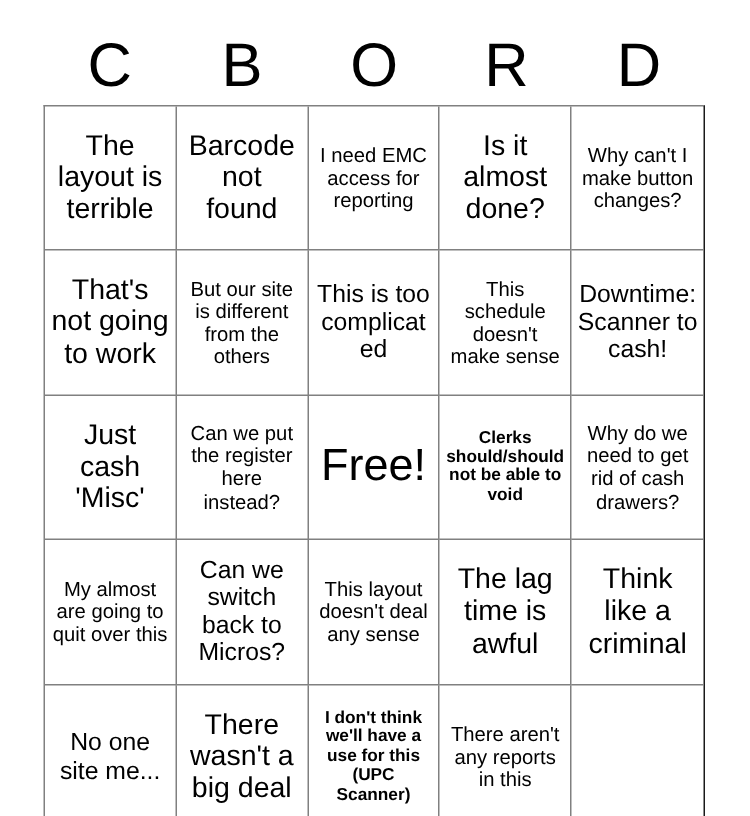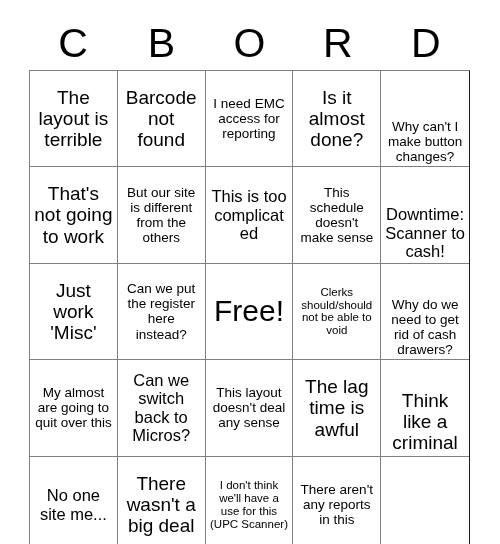--- a/index.html
+++ b/index.html
@@ -59,34 +59,34 @@
     border-right: 1px solid #808080;
     border-bottom: 1px solid #808080;
     box-sizing: border-box;
     display: flex;
     align-items: center;
     justify-content: center;
     text-align: center;
     padding: 2px 4px;
     overflow: hidden;
   }
-  .cell:nth-child(5n) { border-right: none; align-items: flex-end; }
+  .cell:nth-child(5n) { border-right: none; }
   .cell:nth-child(n+21) { border-bottom: none; }
   .cell-text {
     display: block;
     width: 100%;
     line-height: 1.12;
     word-wrap: break-word;
   }
   
   .sz-xl .cell-text { font-size: 30px; line-height: 1.08; }
   .sz-lg .cell-text { font-size: 19px; }
   .sz-md .cell-text { font-size: 16.5px; }
   .sz-sm .cell-text { font-size: 13.5px; }
-  .sz-xs .cell-text { font-size: 11.5px; }
+  .sz-xs .cell-text { font-size: 11.5px; font-weight: bold; }
 </style>
 </head>
 <body>
 
 <div class="card">
 
   <div class="header-row">
     <div class="header-cell">C</div>
     <div class="header-cell">B</div>
     <div class="header-cell">O</div>
@@ -122,21 +122,21 @@
         <span class="cell-text">This is too complicated</span>
       </div>
     <div class="cell sz-sm">
         <span class="cell-text">This schedule doesn't make sense</span>
       </div>
     <div class="cell sz-md">
         <span class="cell-text">Downtime: Scanner to cash!</span>
       </div>
 
     <div class="cell sz-lg">
-        <span class="cell-text">Just work 'Misc'</span>
+        <span class="cell-text">Just cash 'Misc'</span>
       </div>
     <div class="cell sz-sm">
         <span class="cell-text">Can we put the register here instead?</span>
       </div>
     <div class="cell sz-xl">
         <span class="cell-text">Free!</span>
       </div>
     <div class="cell sz-xs">
         <span class="cell-text">Clerks should/should not be able to void</span>
       </div>

